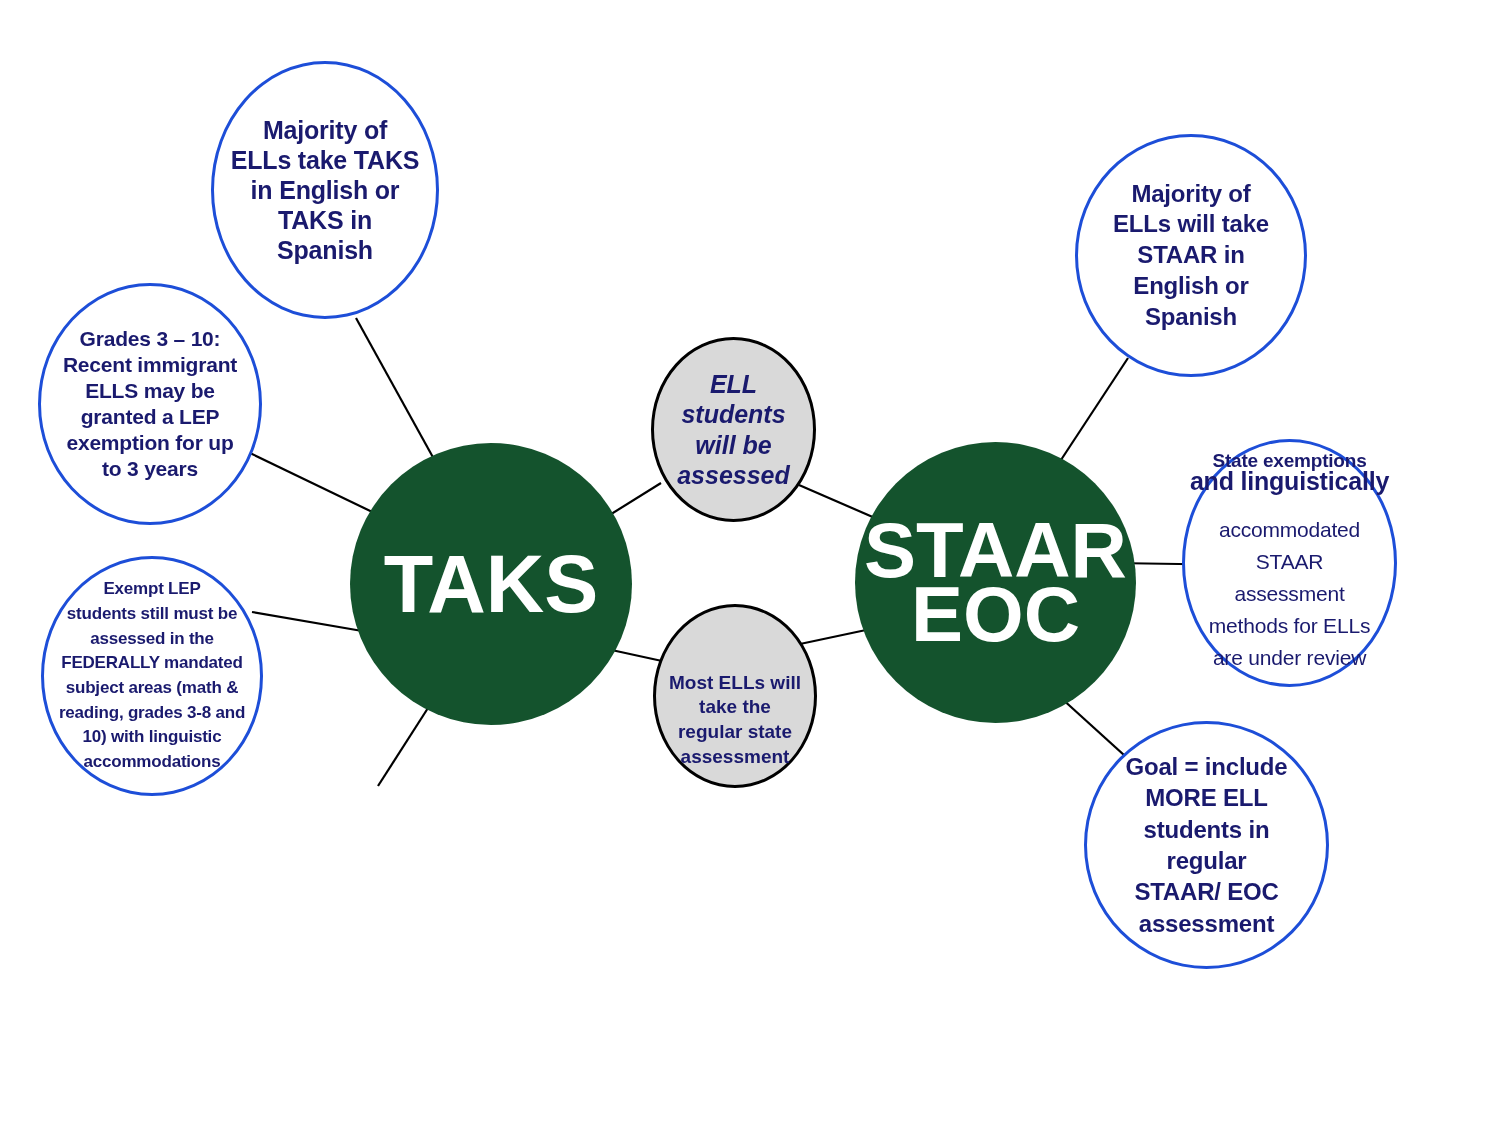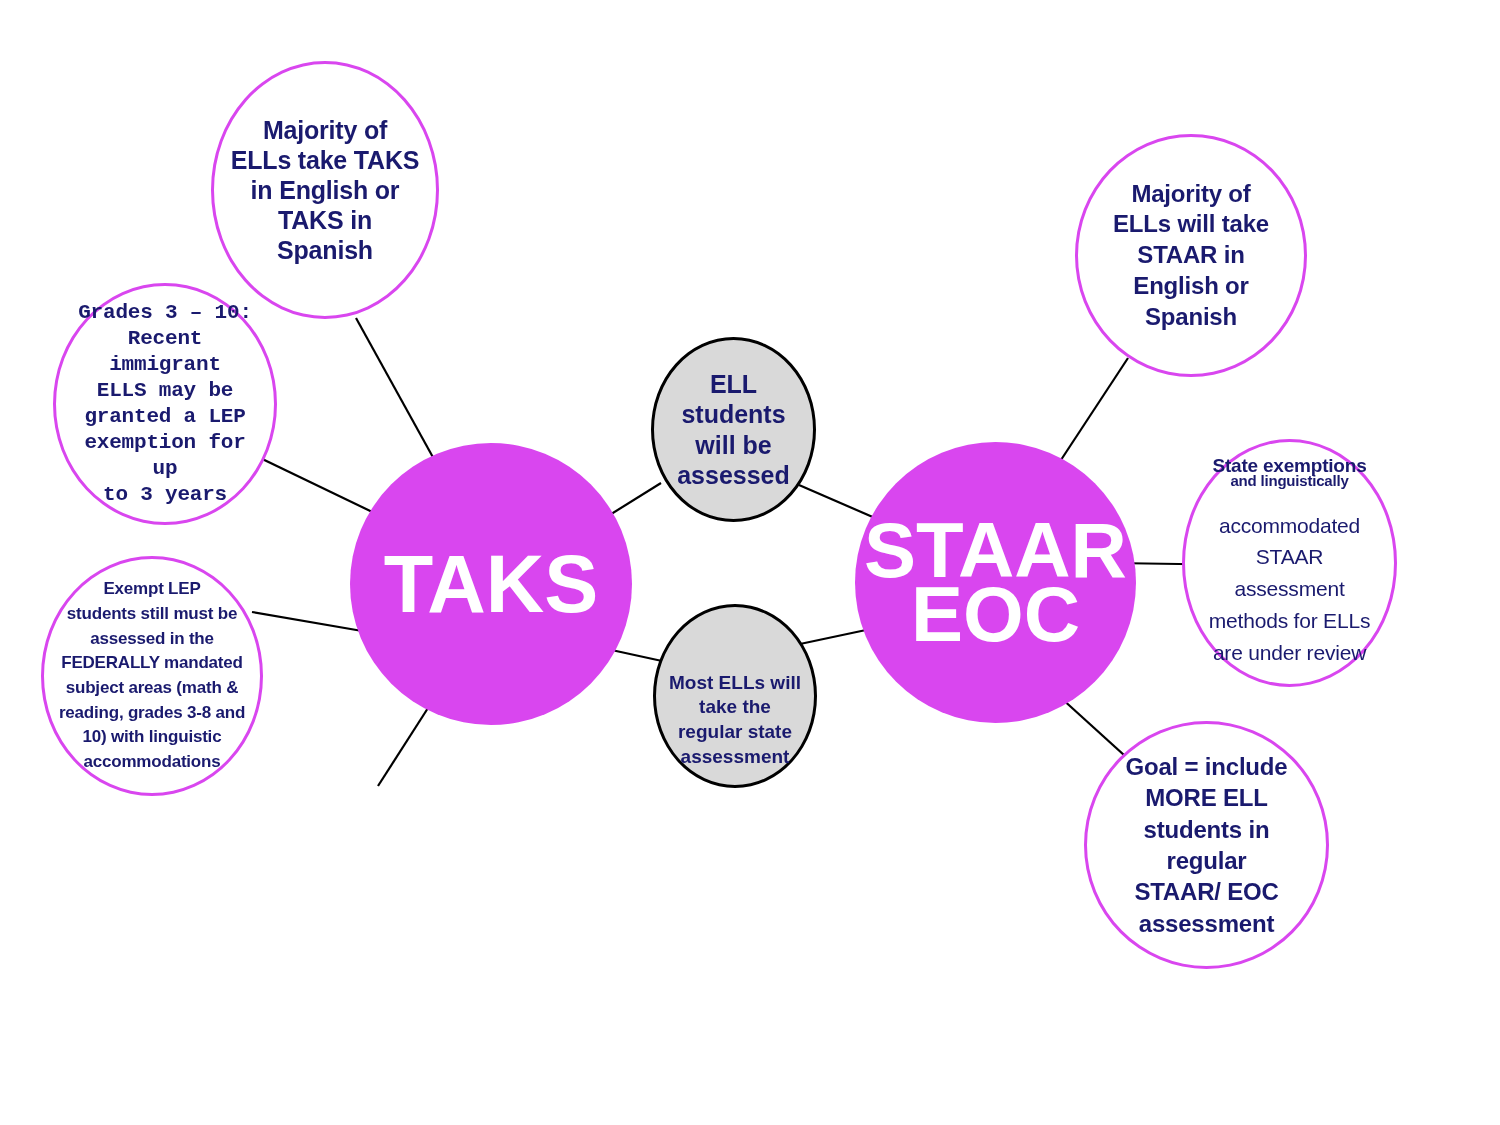--- a/index.html
+++ b/index.html
@@ -35,39 +35,39 @@
     text-align: center;
   }
   .node .label {
     display: block;
     width: 100%;
     white-space: pre-line;
   }
   
   .sat {
     background: #ffffff;
-    border: 3px solid #d946ef;
+    border: 3px solid #1d4ed8;
   }
   .sat .label {
     color: #1a1a6e;
     font-weight: bold;
     letter-spacing: -0.2px;
   }
   
   .mid {
     background: #d9d9d9;
     border: 3px solid #000000;
   }
   .mid .label {
     color: #1a1a6e;
     font-weight: bold;
   }
   
   .hub {
-    background: #d946ef;
+    background: #14532d;
     border: none;
   }
   .hub .label {
     color: #ffffff;
     font-weight: bold;
     line-height: 0.82;
   }
 </style>
 </head>
 <body>
@@ -102,21 +102,21 @@
   </svg>
 
   <div class="node sat" style="left:211px; top:61px; width:228px; height:258px; padding:0 14px;">
     <span class="label" style="font-size:25px; line-height:1.2;">Majority of
 ELLs take TAKS
 in English or
 TAKS in
 Spanish</span>
   </div>
 
-  <div class="node sat" style="left:53px; top:283px; width:224px; height:242px; padding:0 10px;font-family:Liberation Mono, monospace;">
+  <div class="node sat" style="left:38px; top:283px; width:224px; height:242px; padding:0 10px;">
     <span class="label" style="font-size:21px; line-height:1.24;">Grades 3 – 10:
 Recent immigrant
 ELLS may be
 granted a LEP
 exemption for up
 to 3 years</span>
   </div>
 
   <div class="node sat" style="left:41px; top:556px; width:222px; height:240px; padding:0 6px;">
     <span class="label" style="font-size:17px; line-height:1.45;">Exempt LEP
@@ -124,21 +124,21 @@
 assessed in the
 FEDERALLY mandated
 subject  areas (math &amp;
 reading, grades 3-8 and
 10) with linguistic
 accommodations</span>
   </div>
 
 
   <div class="node mid" style="left:651px; top:337px; width:165px; height:185px; padding:0 2px;">
-    <span class="label" style="font-size:25px; line-height:1.22;">ELL
+    <span class="label" style="font-size:25px; line-height:1.22;font-style:italic;">ELL
 students
 will be
 assessed</span>
   </div>
 
   <div class="node mid" style="left:653px; top:604px; width:164px; height:184px; padding:0 1px;">
     <span class="label" style="font-size:19px; line-height:1.3;margin-top:48px;">Most ELLs will
 take the
 regular state
 assessment</span>
@@ -156,21 +156,21 @@
   <div class="node sat" style="left:1075px; top:134px; width:232px; height:243px; padding:0 10px;">
     <span class="label" style="font-size:24px; line-height:1.28;">Majority of
 ELLs will take
 STAAR in
 English or
 Spanish</span>
   </div>
 
   <div class="node sat" style="left:1182px; top:439px; width:215px; height:248px; padding:0 2px; flex-direction:column;">
     <span class="label" style="font-size:19px; line-height:0.9; color:#1a1a6e; font-weight:bold;">State exemptions</span>
-    <span class="label" style="font-size:15px; line-height:0.9; margin-bottom:22px; color:#1a1a6e; font-weight:bold;">and linguistically</span>
+    <span class="label" style="font-size:25px; line-height:0.9; margin-bottom:22px; color:#1a1a6e; font-weight:bold;">and linguistically</span>
     <span class="label" style="font-size:21px; line-height:1.52; color:#1a1a6e; font-weight:normal;">accommodated
 STAAR
 assessment
 methods for ELLs
 are under review</span>
   </div>
 
   <div class="node sat" style="left:1084px; top:721px; width:245px; height:248px; padding:0 6px;">
     <span class="label" style="font-size:24px; line-height:1.31;">Goal = include
 MORE ELL

